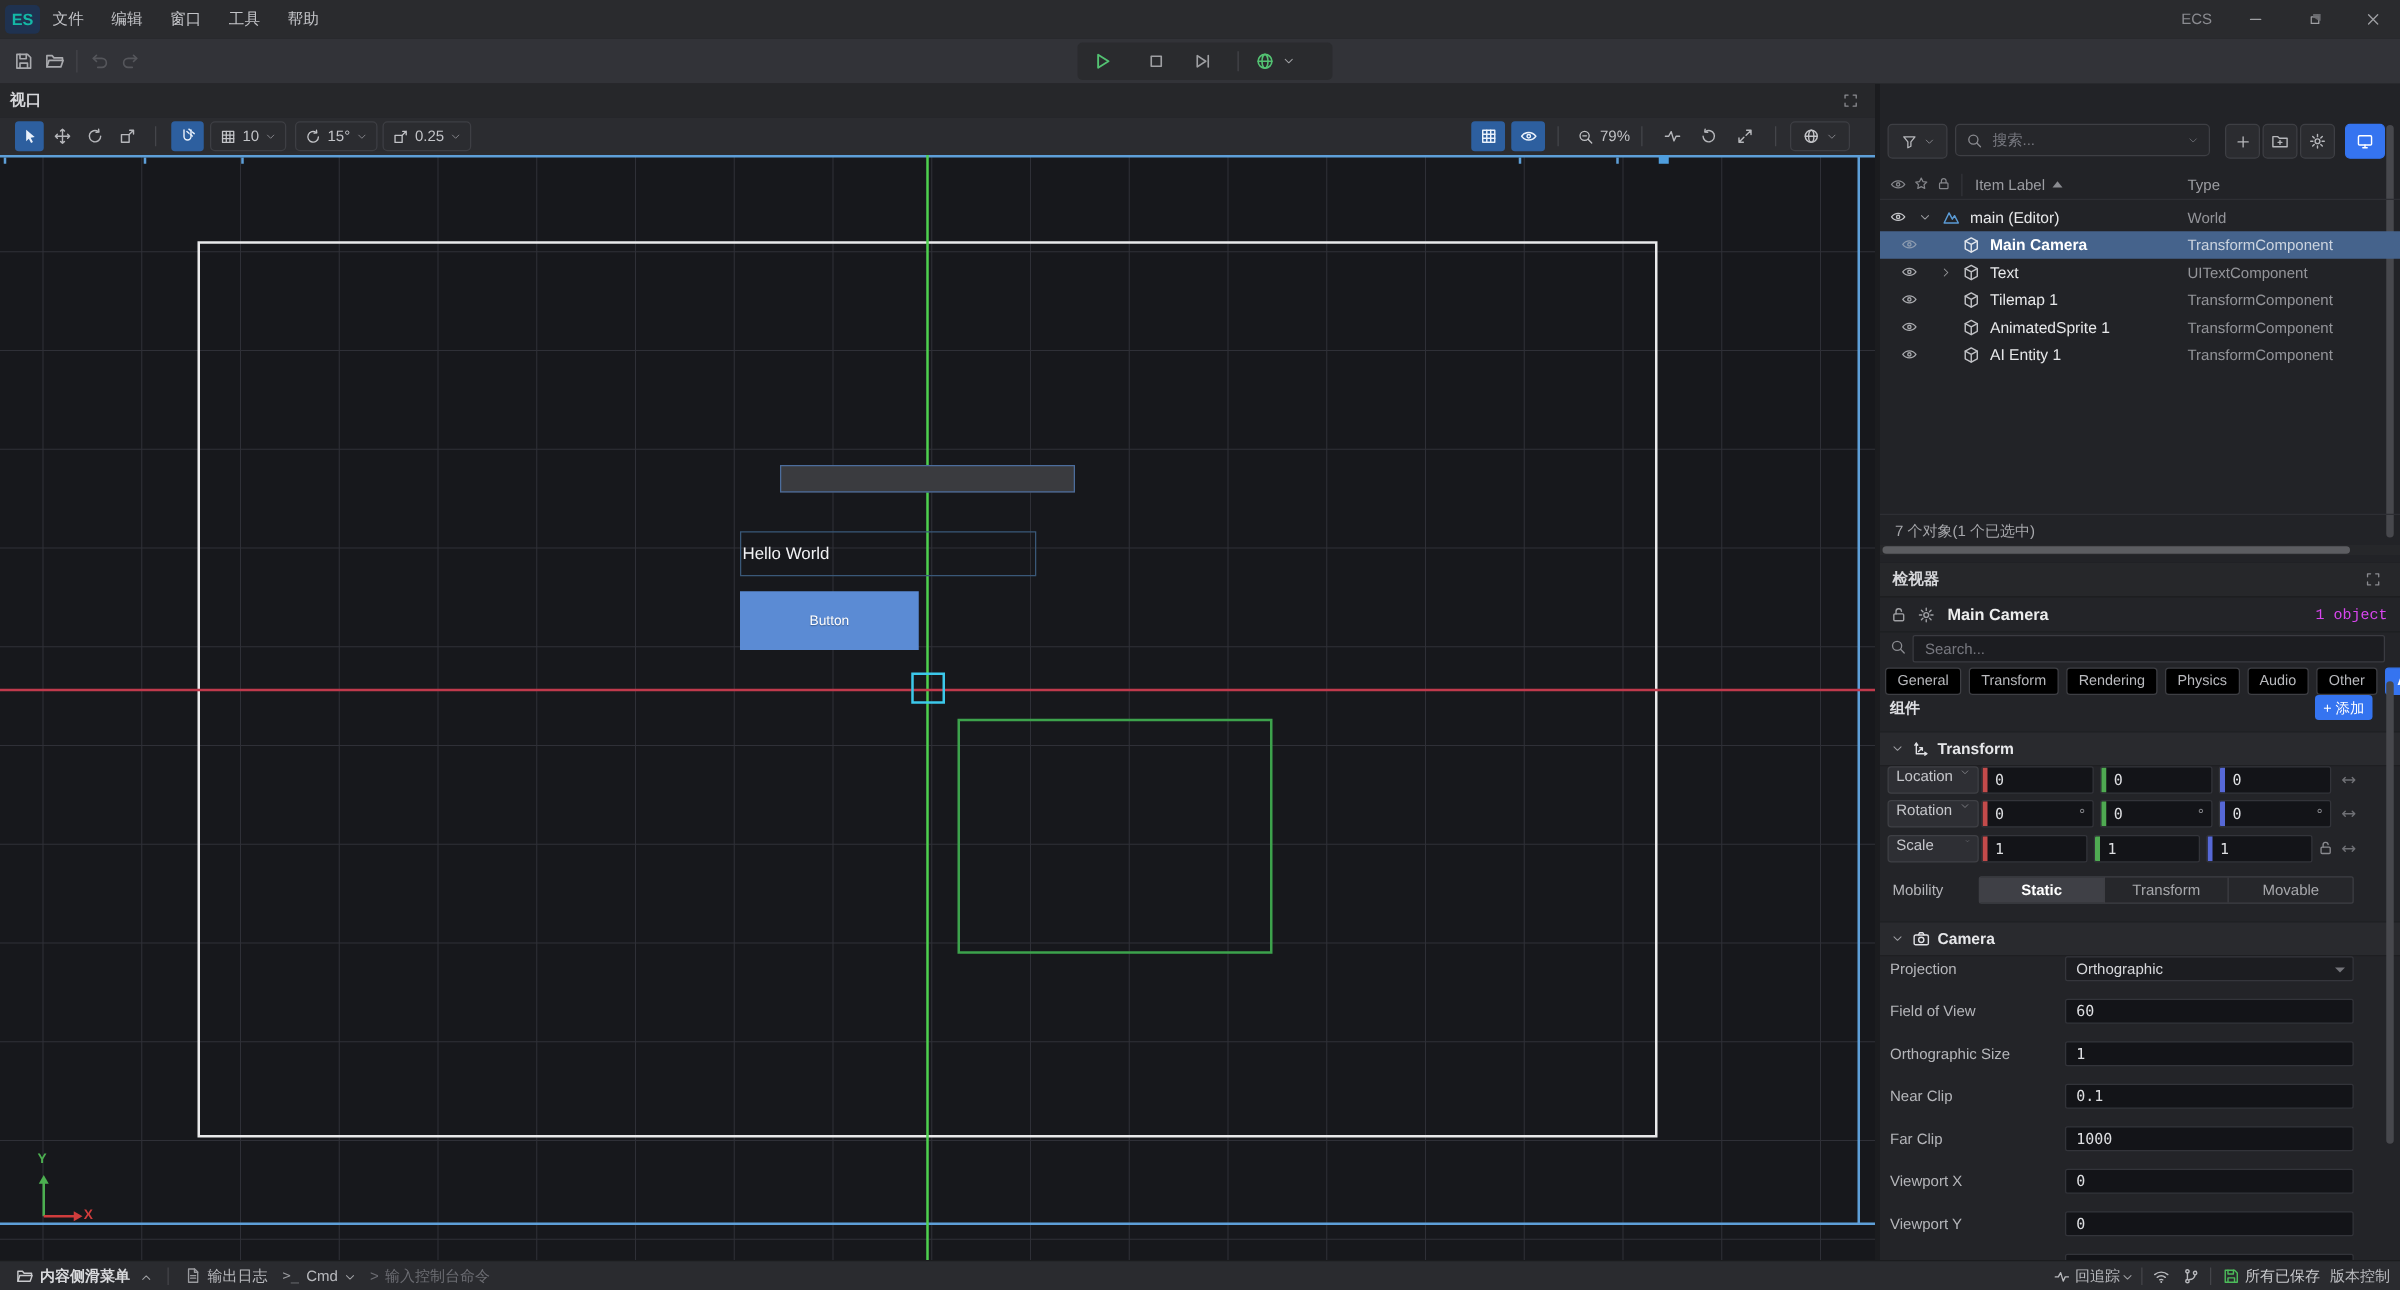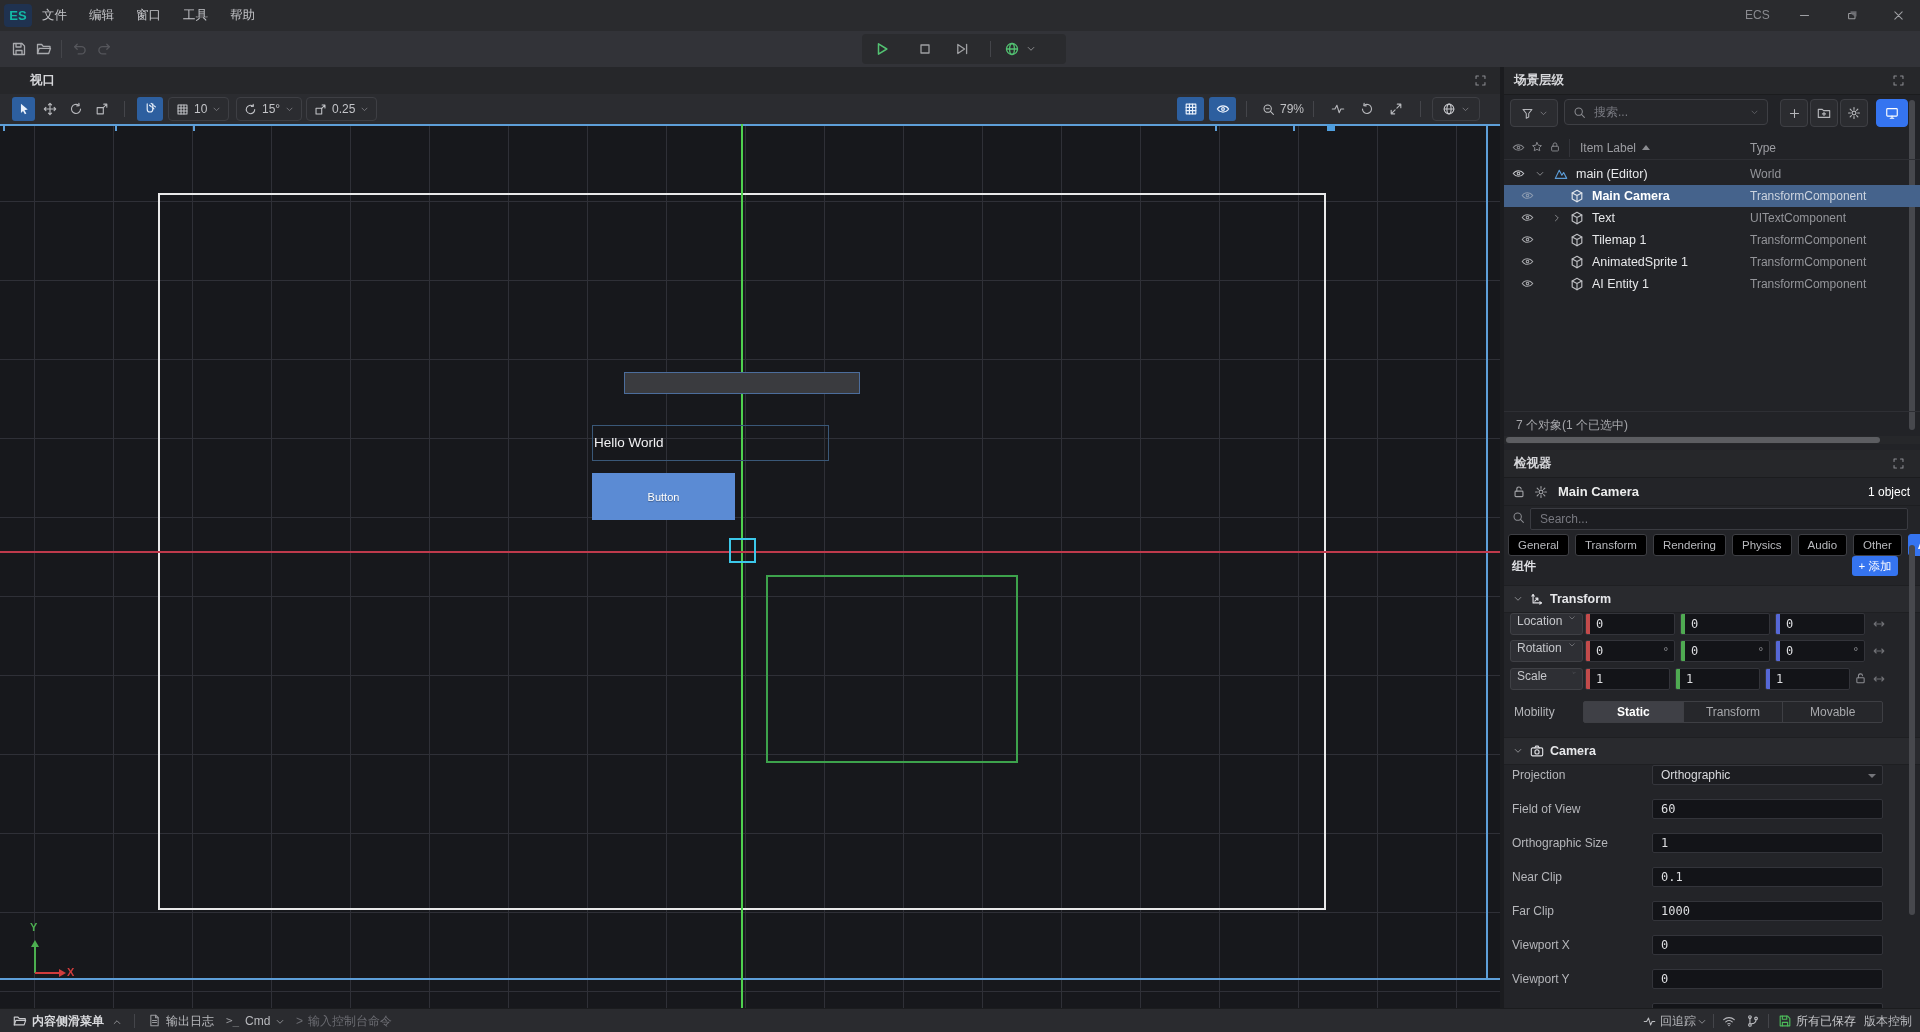--- a/index.html
+++ b/index.html
@@ -15,21 +15,21 @@
         color:#14b8a6;font-weight:bold;font-size:13px;display:flex;align-items:center;justify-content:center;}
   .menuitem{padding:0 4px;height:31px;display:flex;align-items:center;color:#c3c4c8;font-size:12.5px;}
   .winbtn{position:absolute;top:0;width:36px;height:30px;display:flex;align-items:center;justify-content:center;color:#9fa0a4;}
   .toolbar{position:absolute;left:0;top:31px;width:1920px;height:36px;background:#323338;border-bottom:1px solid #1b1c1e;}
   .tb-ic{position:absolute;top:10px;color:#a9aaae;}
   .tb-ic.dim{color:#55565b;}
   .sep-v{position:absolute;width:1px;background:#44454a;}
   .playdock{position:absolute;left:862px;top:3px;width:204px;height:30px;background:#2a2b2e;border-radius:4px;}
   
   .phead{position:absolute;left:0;top:0;right:0;height:27px;background:#26272a;border-bottom:1px solid #1b1c1e;}
-  .ptitle{position:absolute;left:30px;top:0;height:27px;line-height:27px;font-weight:bold;color:#d6d7da;font-size:12.5px;}
+  .ptitle{position:absolute;left:8px;top:0;height:27px;line-height:27px;font-weight:bold;color:#d6d7da;font-size:12.5px;}
   .corners{position:absolute;top:7px;color:#8a8b90;}
   
   .vp{position:absolute;left:0;top:67px;width:1500px;height:941px;background:#222327;}
   .vptb{position:absolute;left:0;top:27px;width:1500px;height:30px;background:#2b2c30;border-bottom:1px solid #17181b;}
   .tbtn{position:absolute;top:3px;width:23px;height:24px;border-radius:3px;display:flex;align-items:center;justify-content:center;color:#b6b7bb;}
   .tbtn.on{background:#2d5f9f;color:#eaf1fb;}
   .tgroup{position:absolute;top:3px;height:22px;border:1px solid #3e3f44;border-radius:4px;background:#2b2c30;
           display:flex;align-items:center;gap:5px;padding:0 7px;color:#c3c4c8;}
   .cv{position:absolute;left:0;top:57px;width:1500px;height:884px;overflow:hidden;background:#17181c;
       background-image:linear-gradient(#2f3037 1px,transparent 1px),linear-gradient(90deg,#2f3037 1px,transparent 1px);
@@ -326,28 +326,20 @@
       <div class="tx" style="left:30px;top:797px;color:#4caf50;font-size:11px;font-weight:bold;">Y</div>
       <div class="abs" style="left:35px;top:848px;width:25px;height:2px;background:#d03c3c;"></div>
       <div class="abs" style="left:59px;top:845px;width:0;height:0;border-top:4px solid transparent;border-bottom:4px solid transparent;border-left:7px solid #d03c3c;"></div>
       <div class="tx" style="left:67px;top:842px;color:#d03c3c;font-size:11px;font-weight:bold;">X</div>
     </div>
   </div>
 
   <div class="abs" style="left:1500px;top:67px;width:4px;height:941px;background:#1b1c1f;"></div>
 
   <div class="hier">
-    <div class="phead">
-      <div class="ptitle" style="left:10px;">场景层级</div>
-      <div class="corners" style="left:388px;">
-        <svg class="ic" width="13" height="13" viewBox="0 0 16 16">
-            <path d="M2.5 5.5v-3h3M10.5 2.5h3v3M13.5 10.5v3h-3M5.5 13.5h-3v-3"></path>
-          </svg>
-      </div>
-    </div>
 
     <div class="hbtn" style="left:6px;width:46px;gap:5px;">
       <svg class="ic" width="13" height="13" viewBox="0 0 16 16">
           <path d="M2.5 3h11L9.5 8v4.3l-3 1.5V8z"></path>
         </svg>
       <svg class="ic" width="9" height="9" viewBox="0 0 16 16" style="color:#8a8b90">
           <path d="M3.5 5.5L8 10l4.5-4.5"></path>
         </svg>
     </div>
     <div class="hbtn" style="left:60px;width:204px;justify-content:flex-start;padding:0 8px;box-sizing:border-box;gap:6px;background:#26272b;">
@@ -539,21 +531,21 @@
             <path d="M5.5 7V5a2.5 2.5 0 0 1 5-.4"></path>
           </svg>
         </span>
       <span class="rowic" style="left:30px;top:6px;color:#9fa0a4;">
           <svg class="ic" width="14" height="14" viewBox="0 0 16 16">
             <circle cx="8" cy="8" r="2.2"></circle>
             <path d="M8 1.8v2M8 12.2v2M1.8 8h2M12.2 8h2M3.6 3.6L5 5M11 11l1.4 1.4M12.4 3.6L11 5M5 11l-1.4 1.4"></path>
           </svg>
         </span>
       <span class="tx" style="left:54px;top:0;height:26px;line-height:26px;font-weight:bold;font-size:13px;color:#eceded;">Main Camera</span>
-      <span class="tx" style="right:10px;top:0;height:26px;line-height:26px;color:#ffffff;">1 object</span>
+      <span class="tx" style="right:10px;top:0;height:26px;line-height:26px;color:#d946ef;font-family:Liberation Mono, monospace;">1 object</span>
     </div>
 
     <span class="rowic" style="left:8px;top:61px;color:#8a8b90;">
         <svg class="ic" width="13" height="13" viewBox="0 0 16 16">
           <circle cx="7" cy="7" r="4.5"></circle>
           <path d="M10.4 10.4L14 14"></path>
         </svg>
       </span>
     <div class="abs" style="left:26px;top:58px;width:378px;height:22px;background:#1c1d21;border:1px solid #3a3b41;border-radius:2px;box-sizing:border-box;padding:0 7px;display:flex;align-items:center;">
       <input class="q" placeholder="Search..." style="">

